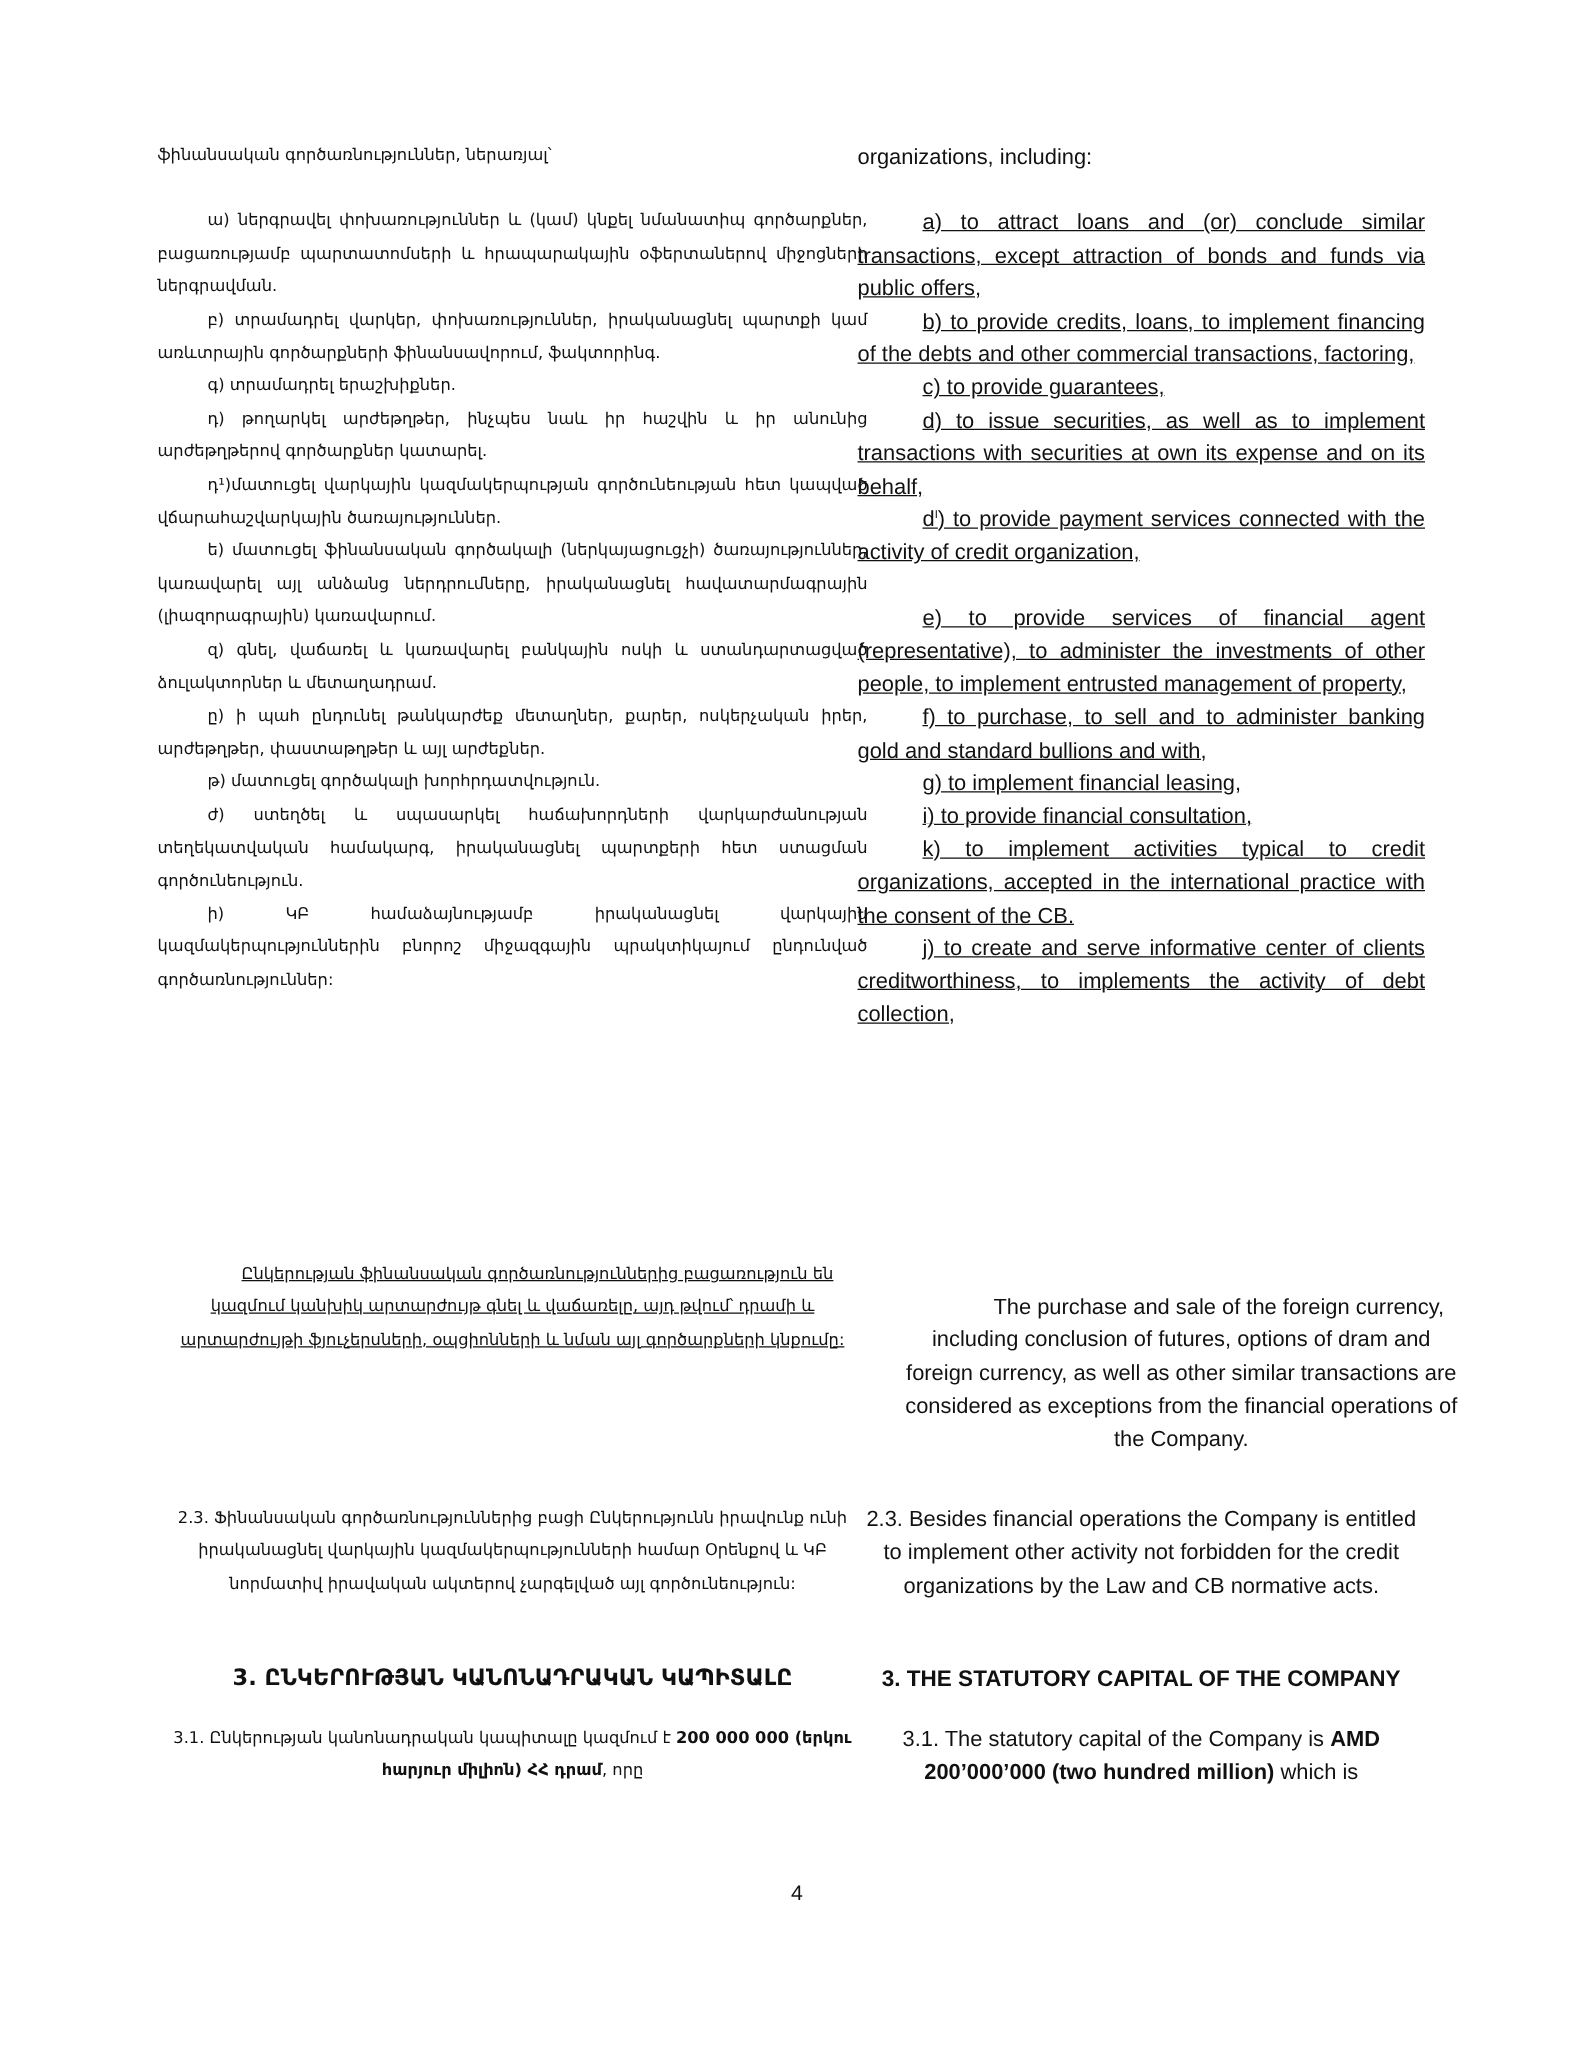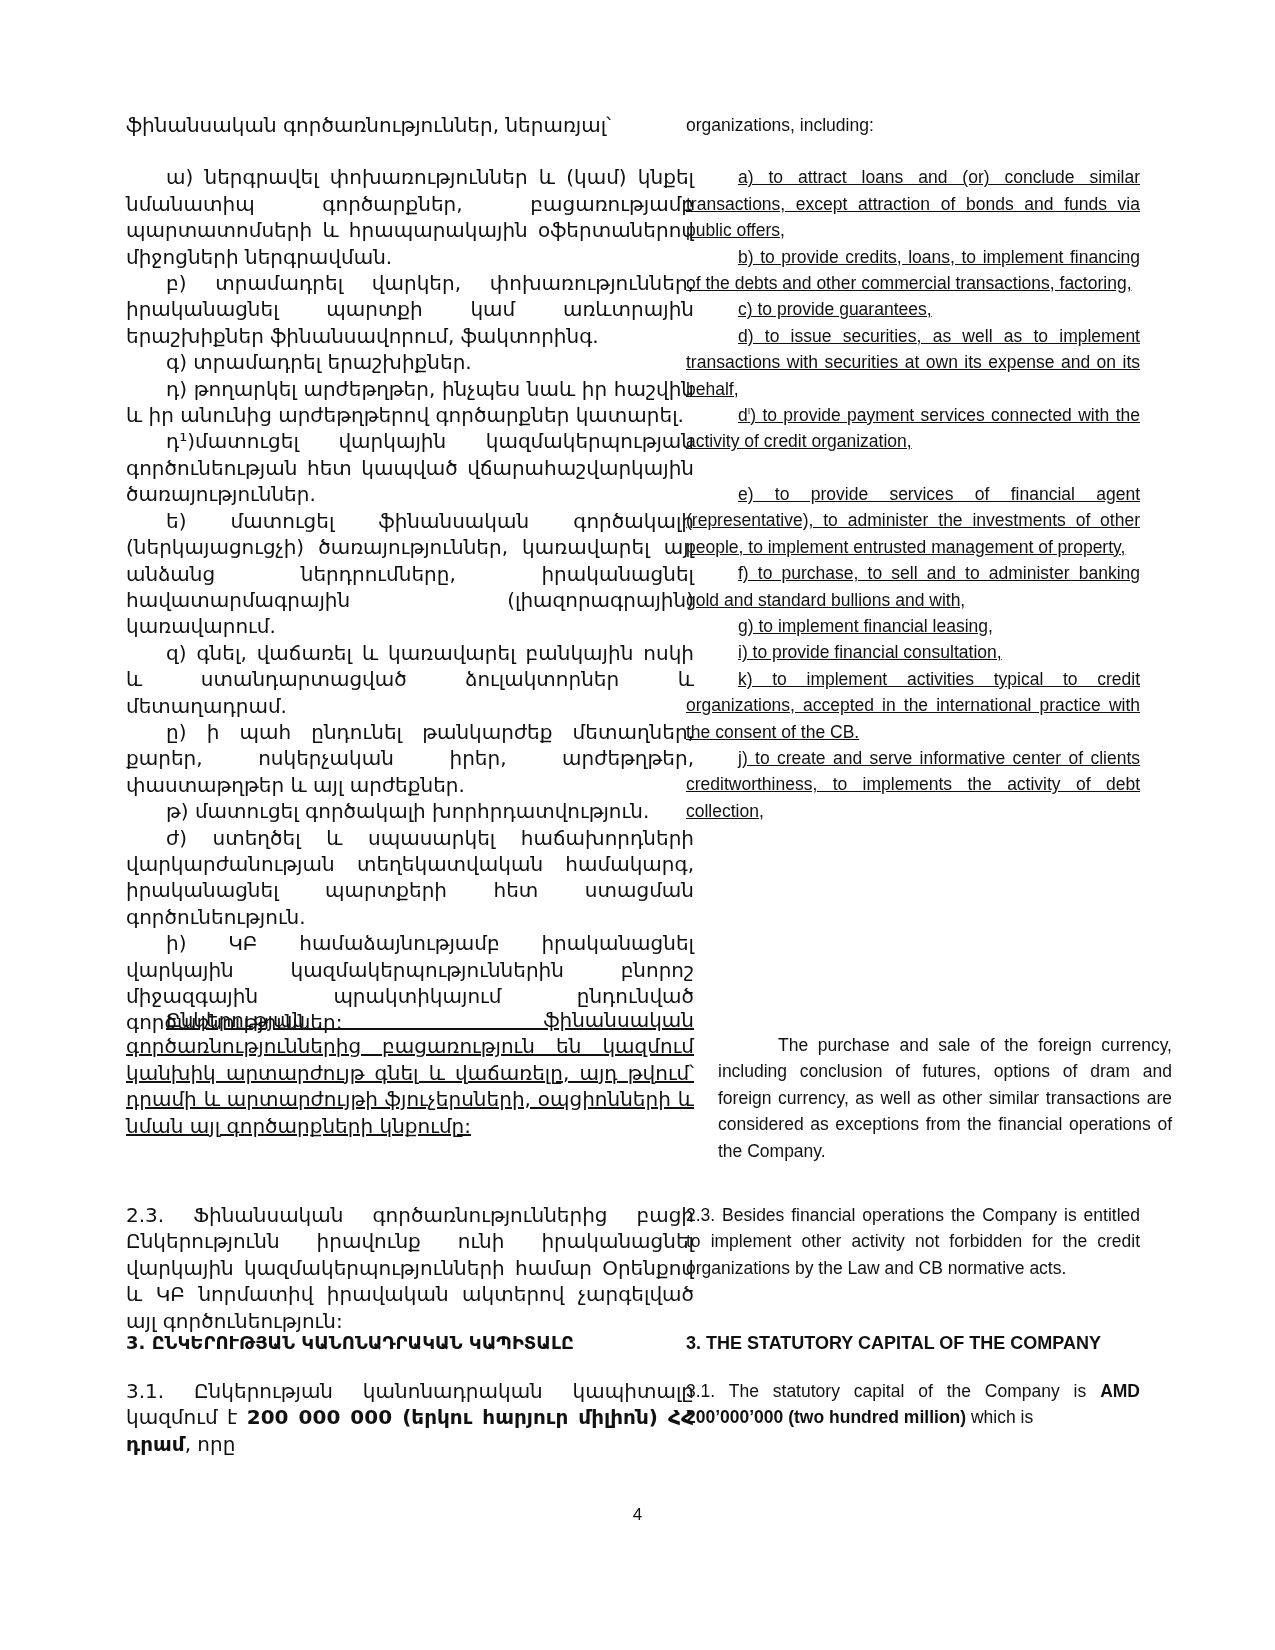--- a/index.html
+++ b/index.html
@@ -1,37 +1,37 @@
 <!DOCTYPE html>
 <html><head>
 <meta charset="utf-8">
 <style>
   html, body { margin: 0; padding: 0; background: #ffffff; }
   body { width: 1275px; height: 1650px; position: relative; overflow: hidden; color: #111; }
   .col { position: absolute; top: 112px; }
-  .col-hy { left: 126px; width: 568px; font-family: "DejaVu Sans", sans-serif; font-size: 20px; line-height: 26.4px; }
+  .col-hy { left: 126px; width: 568px; font-family: "DejaVu Sans", sans-serif; font-size: 13px; line-height: 26.4px; }
   .col-en { left: 686px; width: 454px; font-family: "Liberation Sans", sans-serif; font-size: 17.5px; line-height: 26.4px; }
   .p { margin: 0; text-align: justify; }
   .ind { text-indent: 40px; }
   .ind2 { text-indent: 52px; text-decoration: underline; }
   .gap { height: 26px; }
   .heading { font-weight: bold; margin: 0; font-size: 18px; }
   .b { font-weight: bold; }
   sup { font-size: 9px; line-height: 0; }
   .pagenum { position: absolute; top: 1505px; left: 0; width: 1275px; text-align: center; font-family: "Liberation Sans", sans-serif; font-size: 17px; }
-  .abs { position: absolute; margin: 0; }
+  .abs { position: absolute; margin: 0; text-align: center; }
 </style>
 </head>
 <body>
 
 <div class="col col-hy">
   <p class="p">ֆինանսական գործառնություններ, ներառյալ՝</p>
   <div class="gap"></div>
   <p class="p ind">ա) ներգրավել փոխառություններ և (կամ) կնքել նմանատիպ գործարքներ, բացառությամբ պարտատոմսերի և հրապարակային օֆերտաներով միջոցների ներգրավման.</p>
-  <p class="p ind">բ) տրամադրել վարկեր, փոխառություններ, իրականացնել պարտքի կամ առևտրային երաշխիքներ ֆինանսավորում, ֆակտորինգ.</p>
+  <p class="p ind">բ) տրամադրել վարկեր, փոխառություններ, իրականացնել պարտքի կամ առևտրային գործարքների ֆինանսավորում, ֆակտորինգ.</p>
   <p class="p ind">գ) տրամադրել երաշխիքներ.</p>
   <p class="p ind">դ) թողարկել արժեթղթեր, ինչպես նաև իր հաշվին և իր անունից արժեթղթերով գործարքներ կատարել.</p>
   <p class="p ind">դ¹)մատուցել վարկային կազմակերպության գործունեության հետ կապված վճարահաշվարկային ծառայություններ.</p>
   <p class="p ind">ե) մատուցել ֆինանսական գործակալի (ներկայացուցչի) ծառայություններ, կառավարել այլ անձանց ներդրումները, իրականացնել հավատարմագրային (լիազորագրային) կառավարում.</p>
   <p class="p ind">զ) գնել, վաճառել և կառավարել բանկային ոսկի և ստանդարտացված ձուլակտորներ և մետաղադրամ.</p>
   <p class="p ind">ը) ի պահ ընդունել թանկարժեք մետաղներ, քարեր, ոսկերչական իրեր, արժեթղթեր, փաստաթղթեր և այլ արժեքներ.</p>
   <p class="p ind">թ) մատուցել գործակալի խորհրդատվություն.</p>
   <p class="p ind">ժ) ստեղծել և սպասարկել հաճախորդների վարկարժանության տեղեկատվական համակարգ, իրականացնել պարտքերի հետ ստացման գործունեություն.</p>
   <p class="p ind">ի) ԿԲ համաձայնությամբ իրականացնել վարկային կազմակերպություններին բնորոշ միջազգային պրակտիկայում ընդունված գործառնություններ:</p>
 </div>

